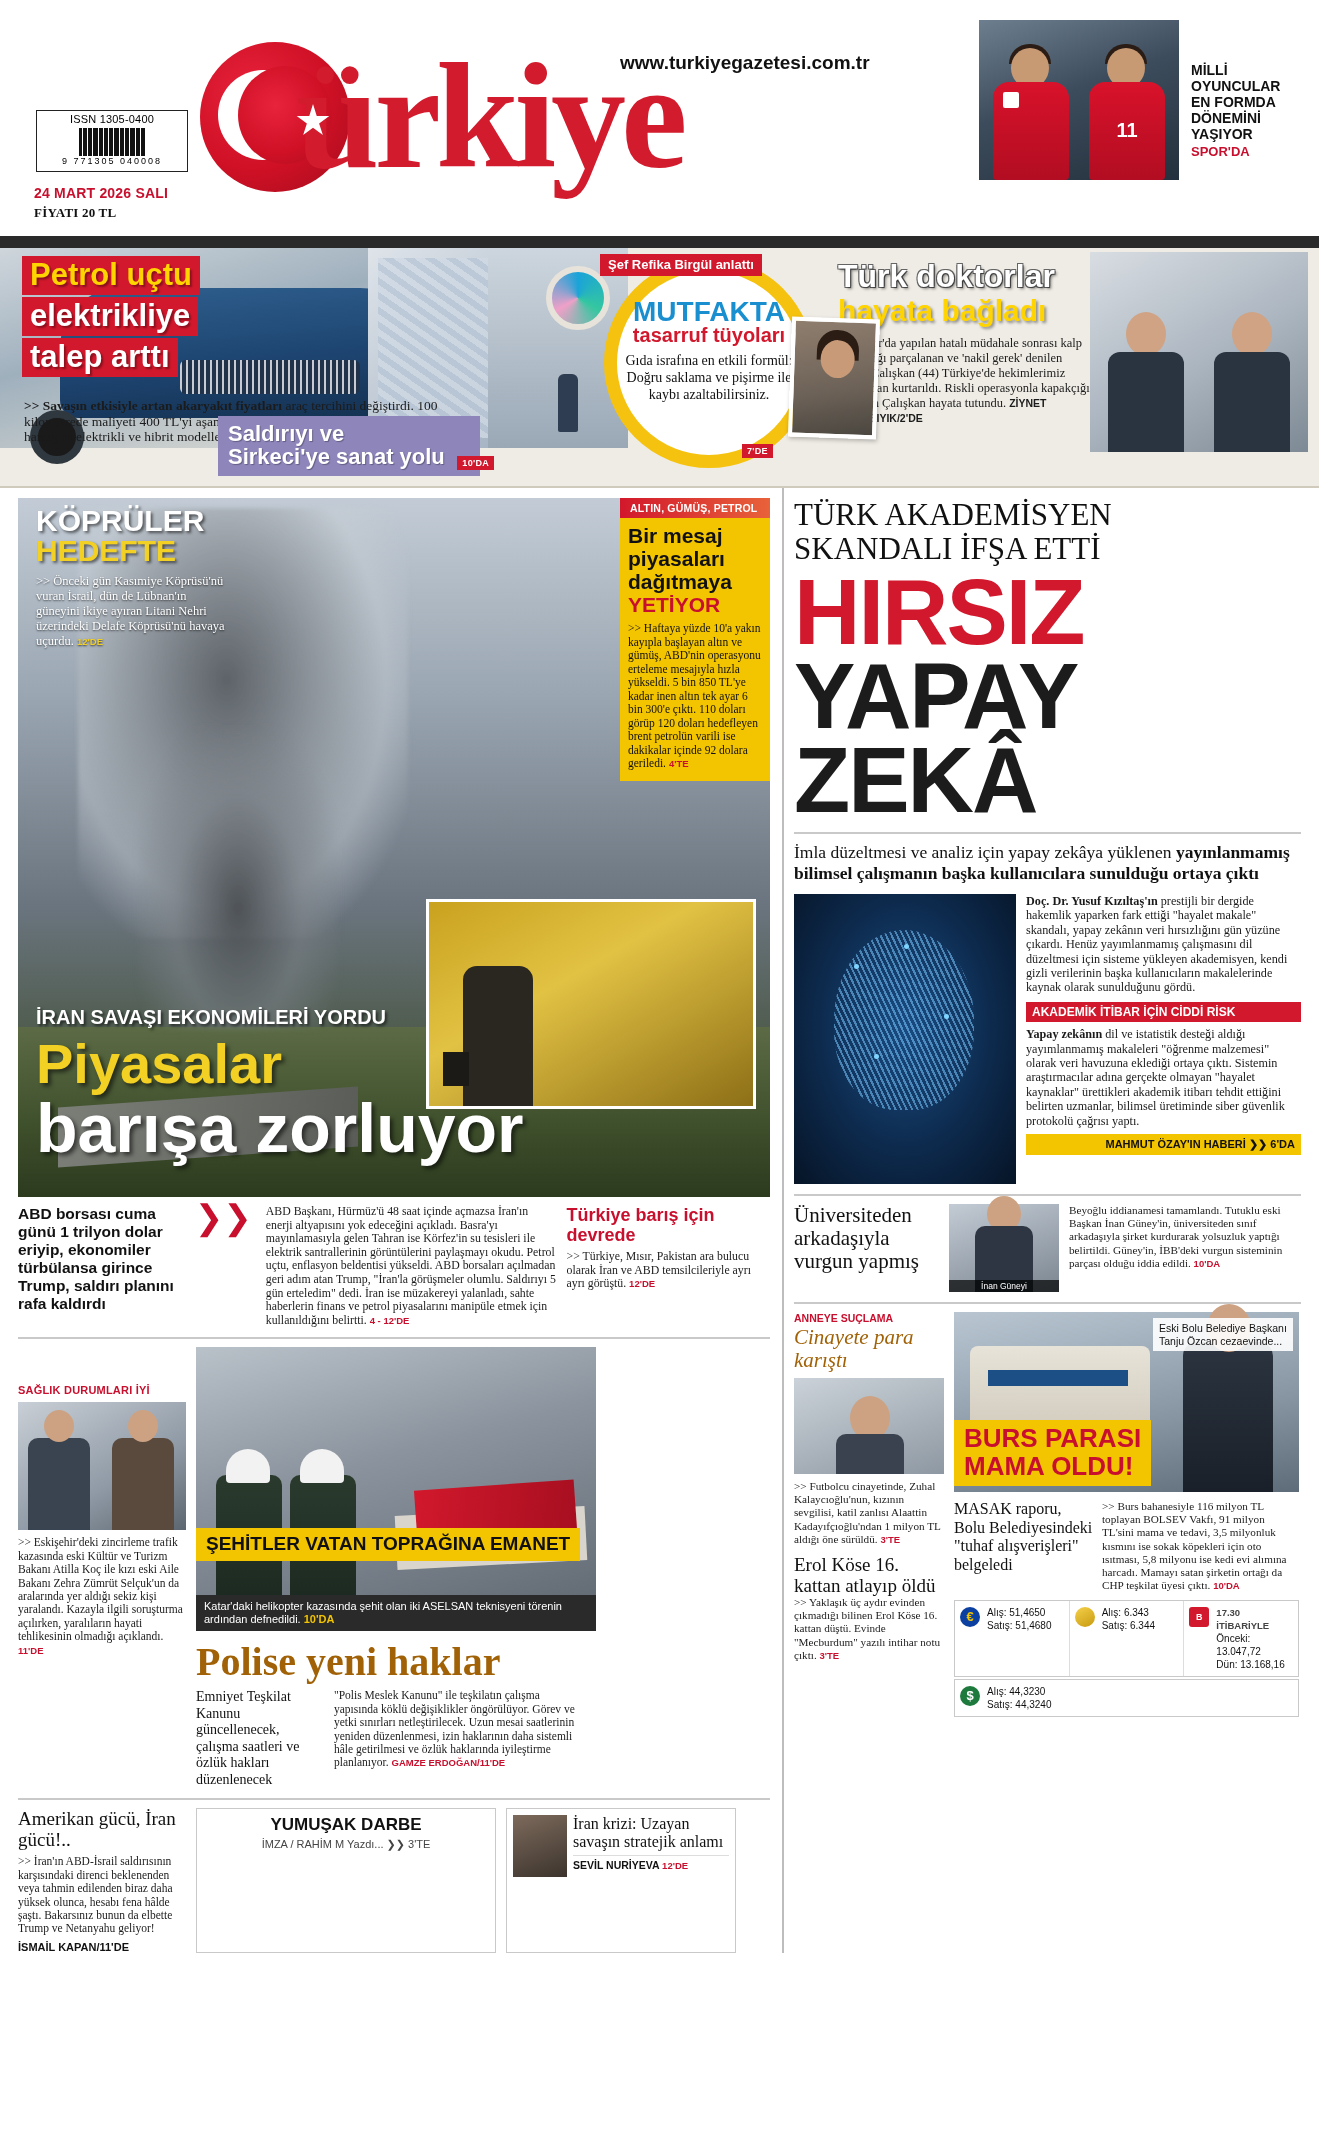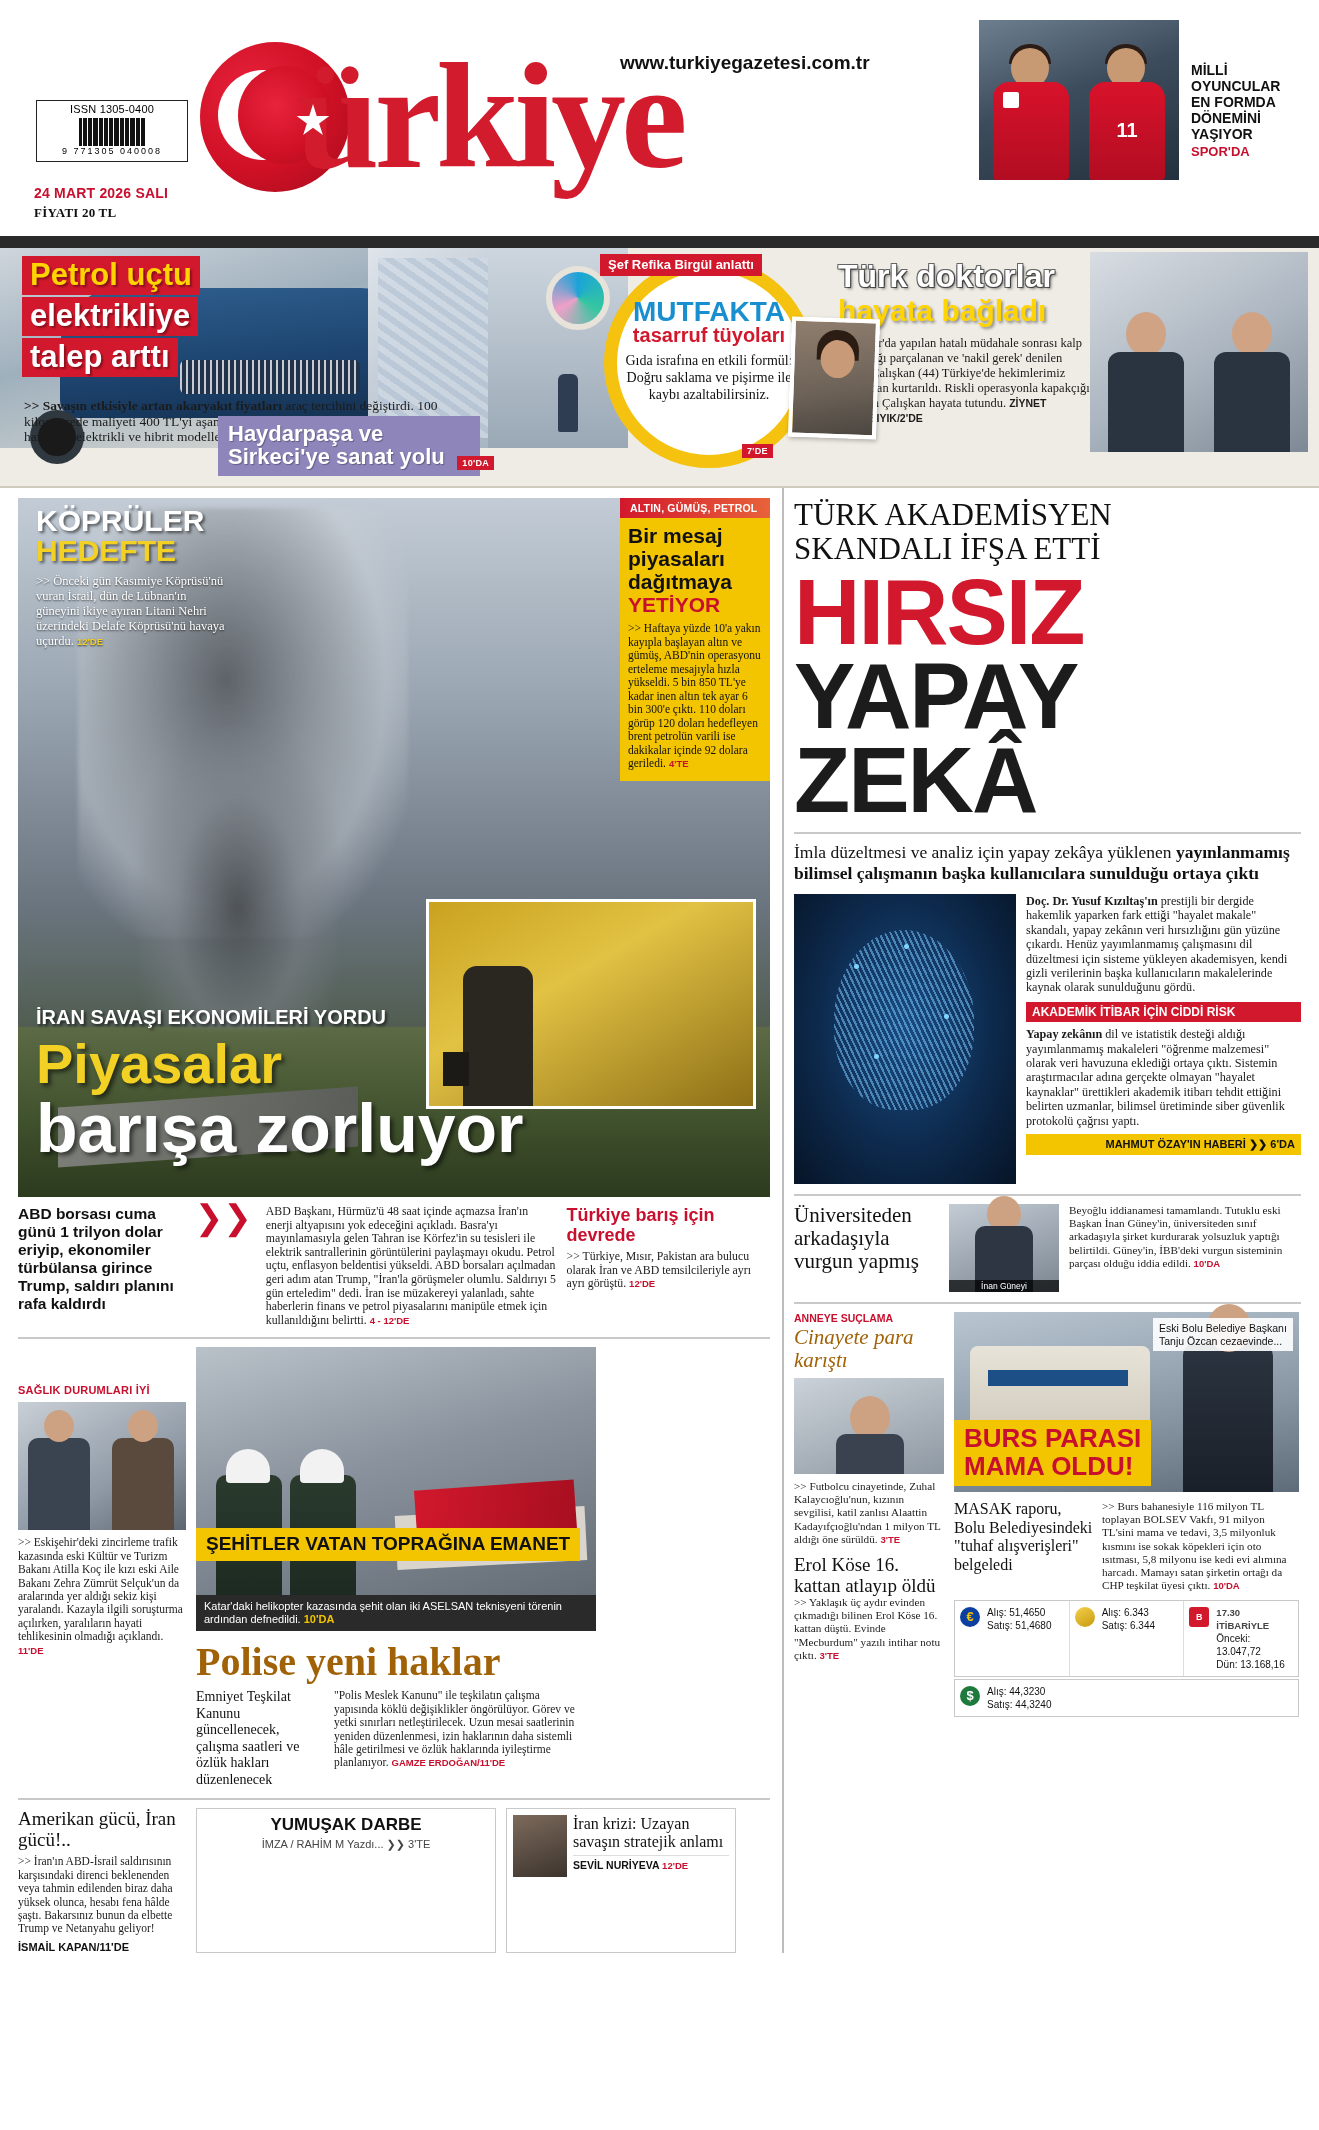--- a/index.html
+++ b/index.html
@@ -8,21 +8,21 @@
     background: #ffffff;
     font-family: "Liberation Serif", serif;
     overflow: hidden;
     position: relative;
   }
   .page { width: 1319px; height: 2130px; position: relative; background: #fff; }
 
   
   .masthead { position: relative; height: 248px; background: #fff; }
   .issn-box {
-    position: absolute; left: 36px; top: 100px;
+    position: absolute; left: 36px; top: 110px;
     width: 152px; height: 62px; border: 1px solid #222; background: #fff;
     padding: 2px 10px; text-align: center;
   }
   .issn-txt { font-size: 11px; font-family: "Liberation Sans", sans-serif; letter-spacing: .2px; }
   .barcode { height: 30px; margin: 1px 0 0; display: flex; justify-content: center; align-items: flex-end; gap: 0; }
   .barcode i { display: block; width: 1px; height: 28px; background: #111; }
   .barcode i.w { width: 2px; }
   .barcode i.s { background: transparent; }
   .barnum { font-size: 9px; font-family: "Liberation Sans", sans-serif; letter-spacing: 2px; }
   .date-line {
@@ -531,21 +531,21 @@
       <span class="y">Petrol uçtu</span><br>
       <span>elektrikliye</span><br>
       <span>talep arttı</span>
     </div>
 
     <div class="promo-body">
       <b>&gt;&gt; Savaşın etkisiyle artan akaryakıt fiyatları</b><span> araç tercihini değiştirdi. 100 kilometrede maliyeti 400 TL'yi aşan dizel ve benzinlinin yerini, 50 TL harcayan elektrikli ve hibrit modeller aldı. </span><span class="byline">KAAN ZENGİNLİ/4'TE</span>
     </div>
 
     <div class="haydar-cap">
-      <div class="t">Haydarpaşa ve</div>
+      <div class="t">Saldırıyı ve</div>
       <div class="t">Sirkeci'ye sanat yolu</div>
       <span class="pg-badge haydar-pg">10'DA</span>
     </div>
 
     <div class="mutfak-circle"></div>
     <div class="mutfak-tag">Şef Refika Birgül anlattı</div>
     <div class="mutfak-t1">MUTFAKTA</div>
     <div class="mutfak-t2">tasarruf tüyoları</div>
     <div class="mutfak-body">Gıda israfına en etkili formül: Doğru saklama ve pişirme ile kaybı azaltabilirsiniz.</div>
     <span class="pg-badge mutfak-pg">7'DE</span>

